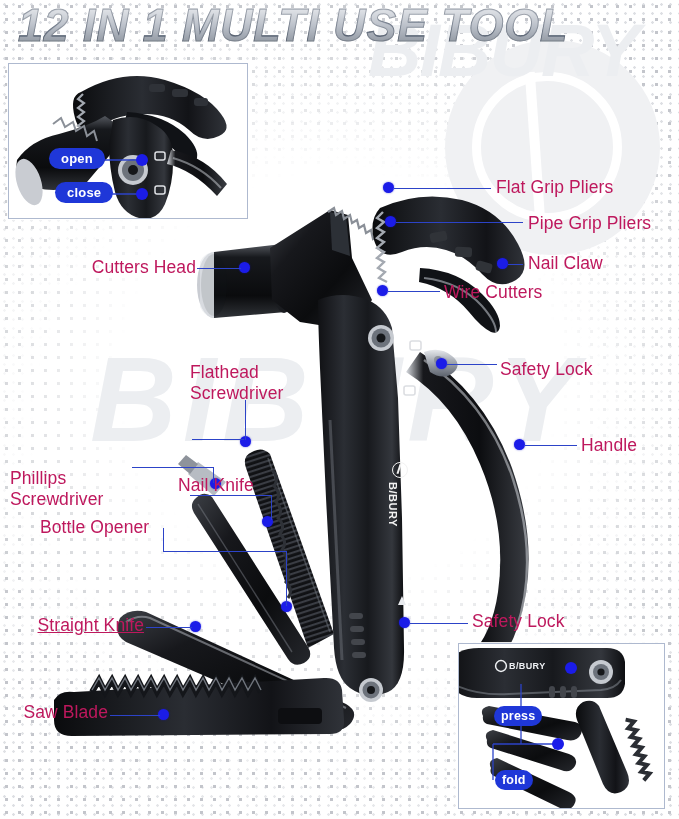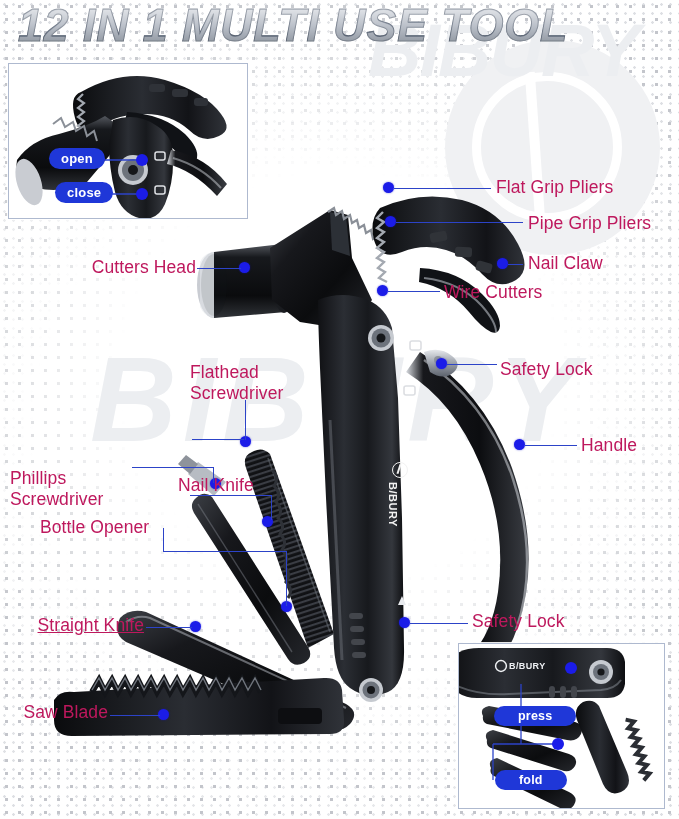--- a/index.html
+++ b/index.html
@@ -119,21 +119,21 @@
   .pill{
     position:absolute;
     background:#1f37d8;
     color:#ffffff;
     font-weight:bold;
     border-radius:999px;
     display:flex;align-items:center;justify-content:center;
     letter-spacing:.2px;
   }
   .pill.s{font-size:13px;padding:3px 12px;}
-  .pill.xs{font-size:12.5px;padding:3px 24px;}
+  .pill.xs{font-size:12.5px;padding:3px 7px;}
 
   
   .brand-body{
     position:absolute;
     color:#f2f2f2;
     font-size:11px;
     font-weight:bold;
     letter-spacing:.5px;
     transform:rotate(90deg);
     transform-origin:left top;

